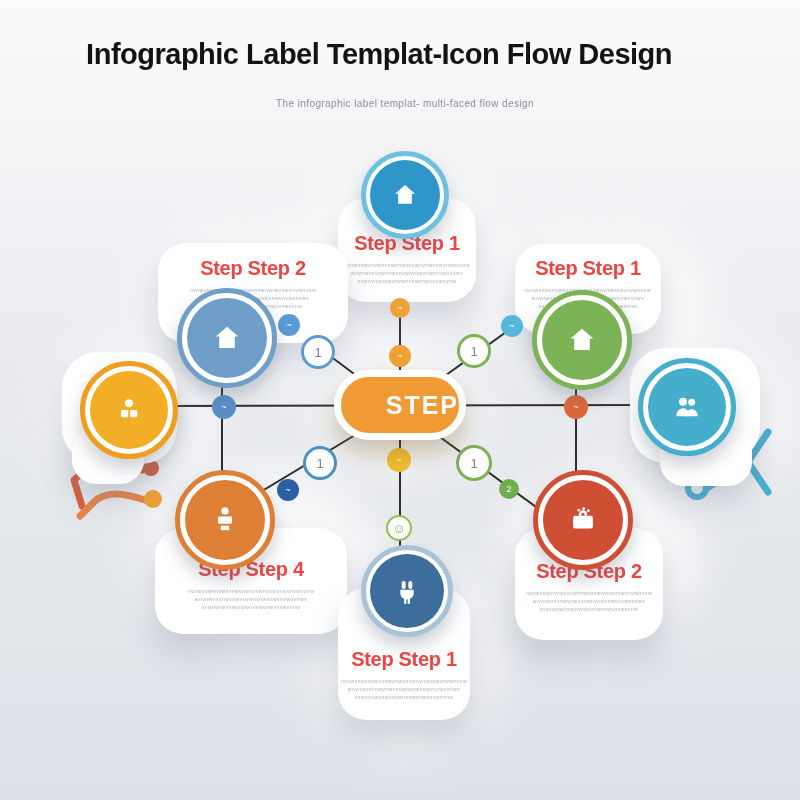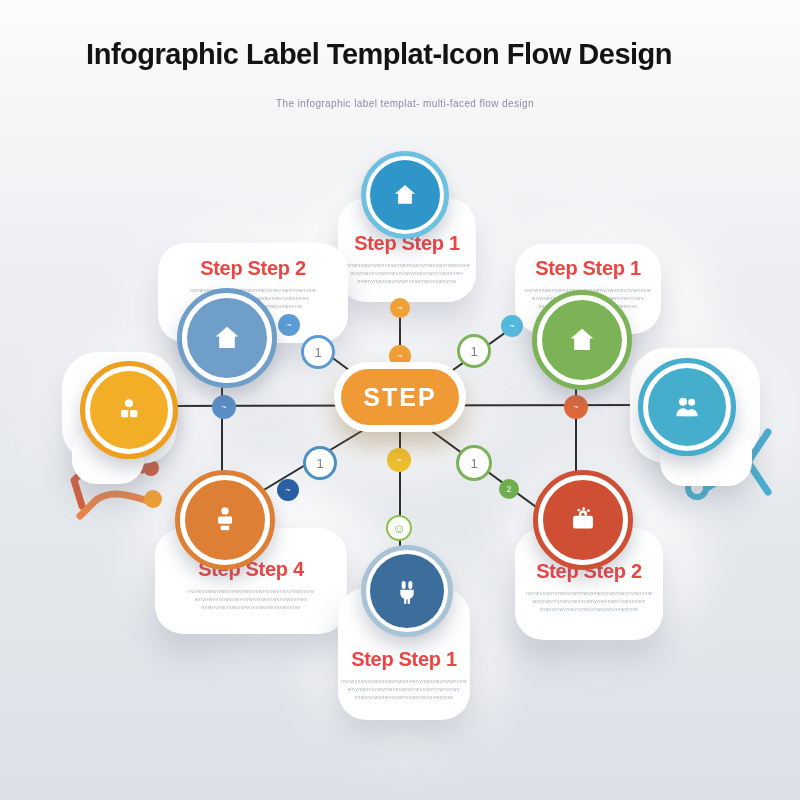--- a/index.html
+++ b/index.html
@@ -22,23 +22,23 @@
   .ph{font-size:5px;line-height:8px;color:#a7adb8;letter-spacing:.5px;white-space:nowrap;overflow:hidden;}
   .ph-rule{margin-top:6px;}
   
   .blob{position:absolute;background:#fff;border-radius:36px;z-index:2;
     box-shadow:0 18px 30px rgba(110,120,140,.25);}
   
   .bigcircle{position:absolute;border-radius:50%;background:#fff;z-index:4;
     box-shadow:0 10px 18px rgba(90,100,120,.30);}
   .bigcircle .disc{position:absolute;border-radius:50%;display:flex;align-items:center;justify-content:center;}
   
-  .stepnode{position:absolute;left:334px;top:362px;width:132px;height:70px;z-index:5;
+  .stepnode{position:absolute;left:334px;top:370px;width:132px;height:70px;z-index:5;
     background:#f09a35;border:7px solid #ffffff;border-radius:38px;box-sizing:border-box;
-    display:flex;align-items:center;justify-content:center;
+    display:flex;align-items:center;justify-content:flex-end;
     box-shadow:0 14px 24px rgba(120,90,40,.35);}
   .stepnode span{color:#fff;font-size:25px;font-weight:700;letter-spacing:2px;}
   
   .badge{position:absolute;border-radius:50%;z-index:3;display:flex;align-items:center;justify-content:center;box-sizing:border-box;}
   .badge.num{background:#fff;color:#7c828c;font-size:13px;}
   .badge.dot{color:#ffffff;font-size:9px;}
   .badge.smiley{background:#fff;color:#6fae4e;font-size:13px;}
 </style>
 </head>
 <body>

